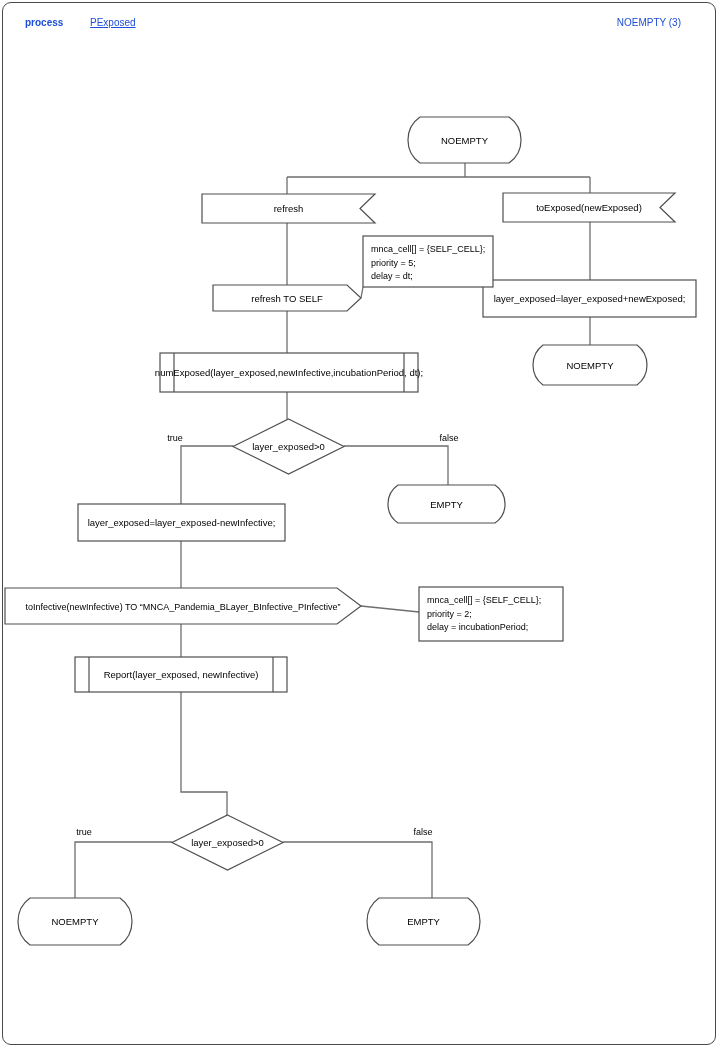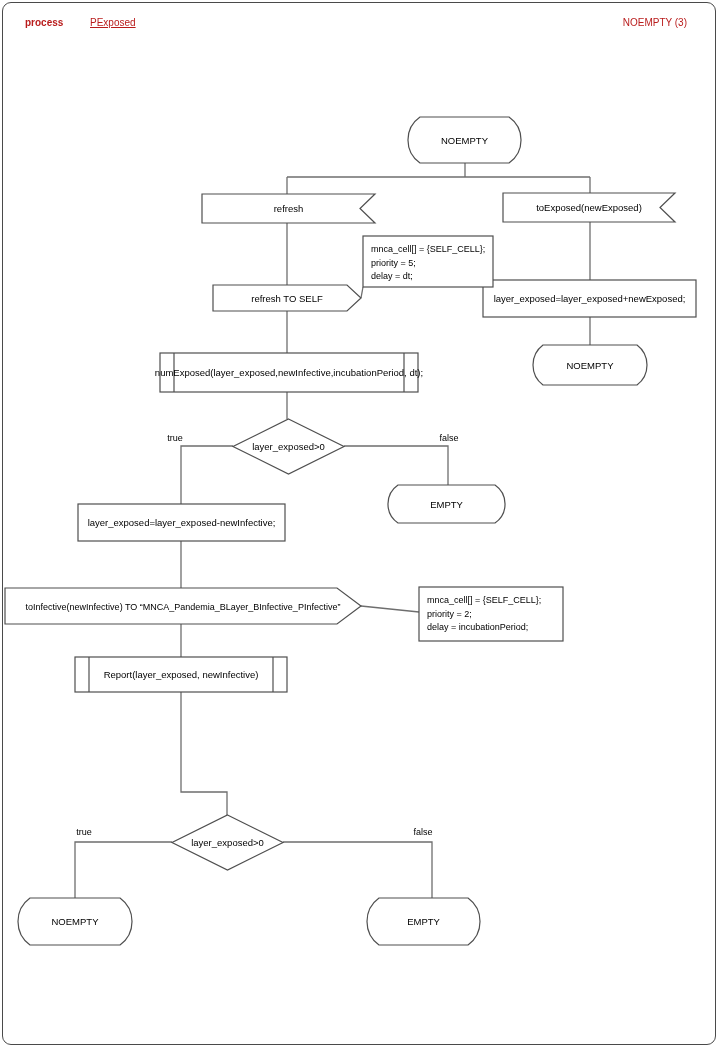--- a/index.html
+++ b/index.html
@@ -1,22 +1,22 @@
 <!DOCTYPE html>
 <html><head>
 <meta charset="utf-8">
 <style>
   html,body{margin:0;padding:0;background:#fff;}
   .page{position:relative;width:718px;height:1047px;background:#fff;overflow:hidden;
-        font-family:"Liberation Sans",sans-serif;color:#b91c1c;}
+        font-family:"Liberation Sans",sans-serif;color:#1d4ed8;}
   .frame{position:absolute;inset:2px;border:1px solid #4a4a4a;border-radius:9px;pointer-events:none;}
   .header span{position:absolute;top:17px;font-size:10px;line-height:11px;white-space:nowrap;}
   .hdr-kind{left:25px;font-weight:bold;}
   .hdr-name{left:90px;text-decoration:underline;}
-  .hdr-page{right:31px;}
+  .hdr-page{right:37px;}
   svg{position:absolute;left:0;top:0;}
   svg text{font-family:"Liberation Sans",sans-serif;fill:#000;}
 </style>
 </head>
 <body>
 
 <div class="page">
   <div class="frame"></div>
   <div class="header">
     <span class="hdr-kind">process</span>

